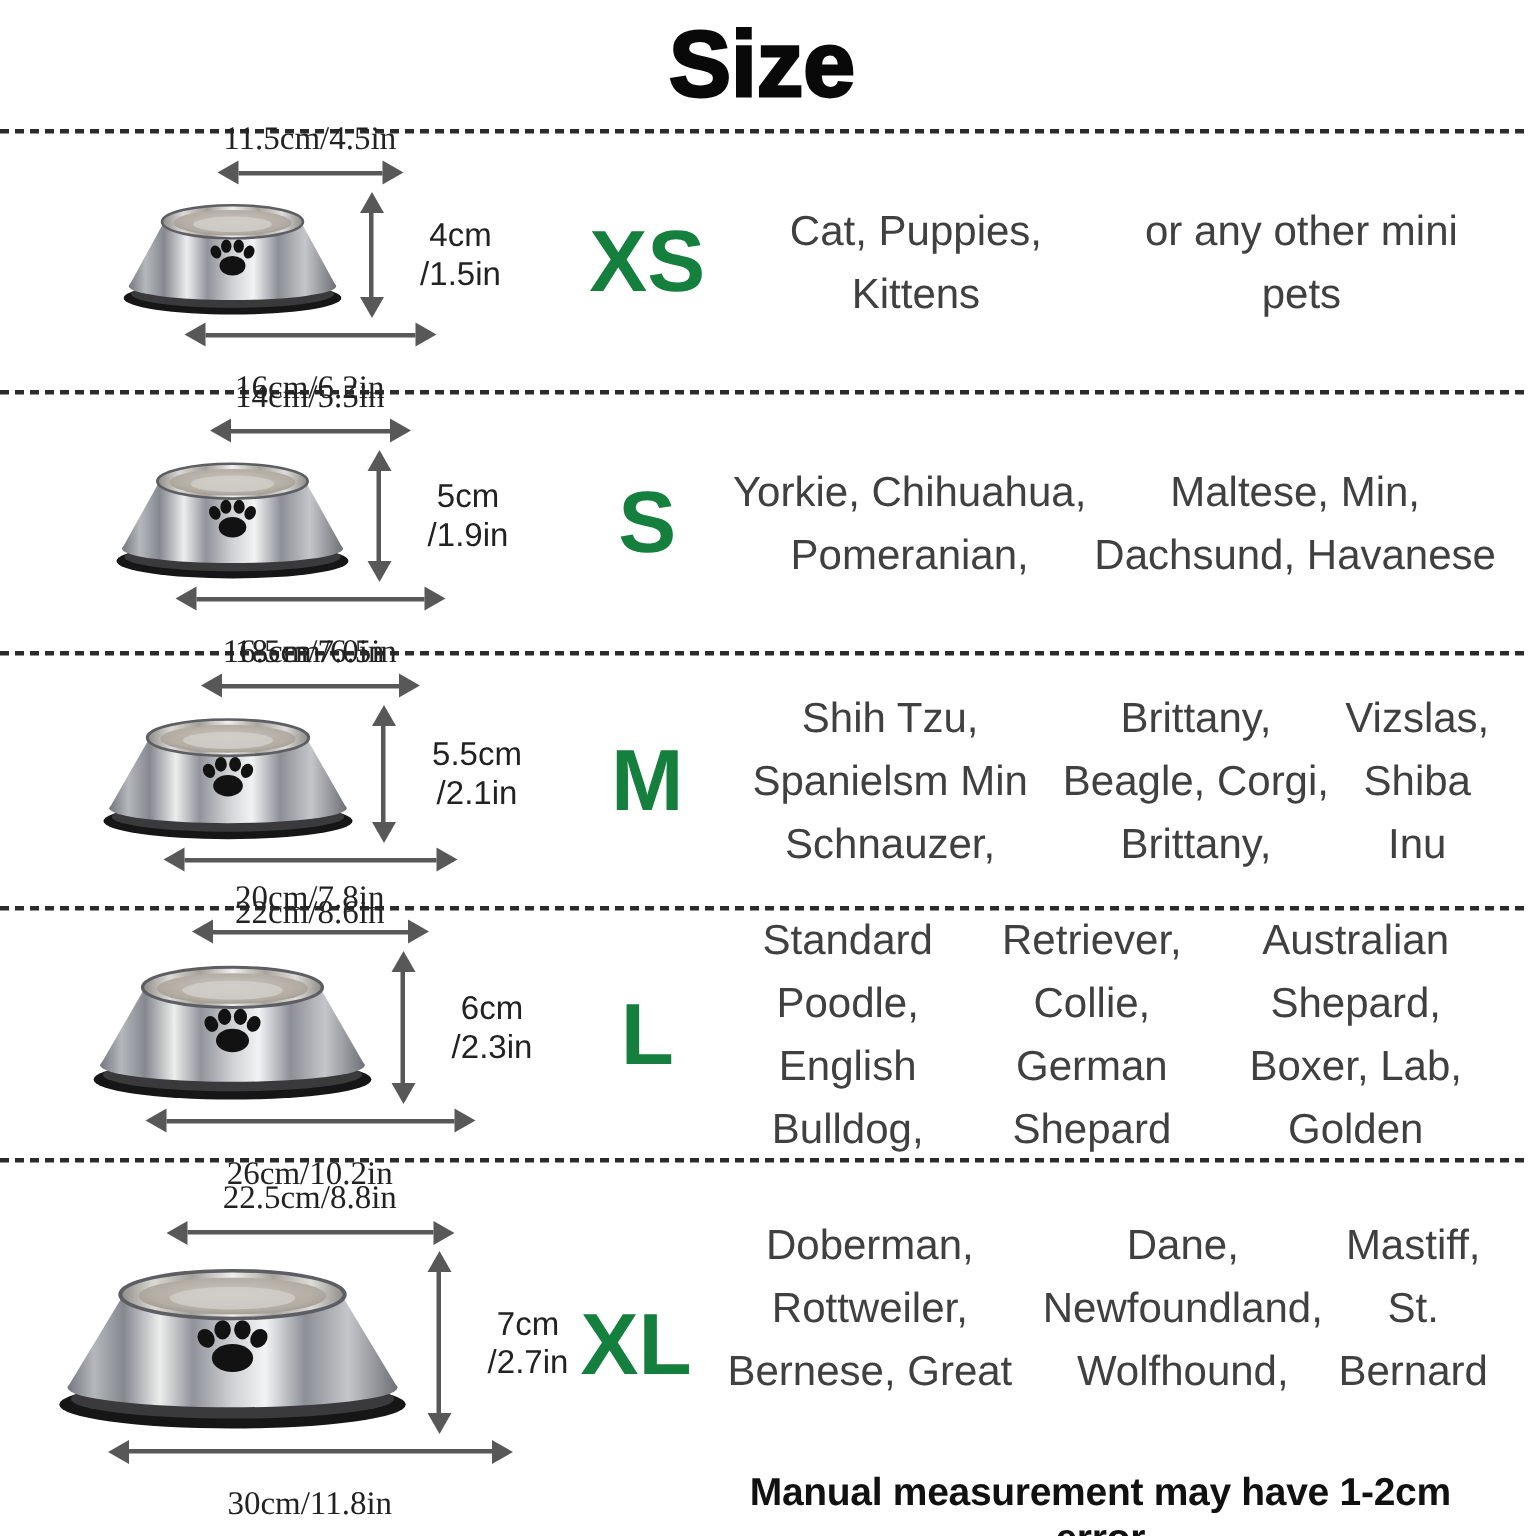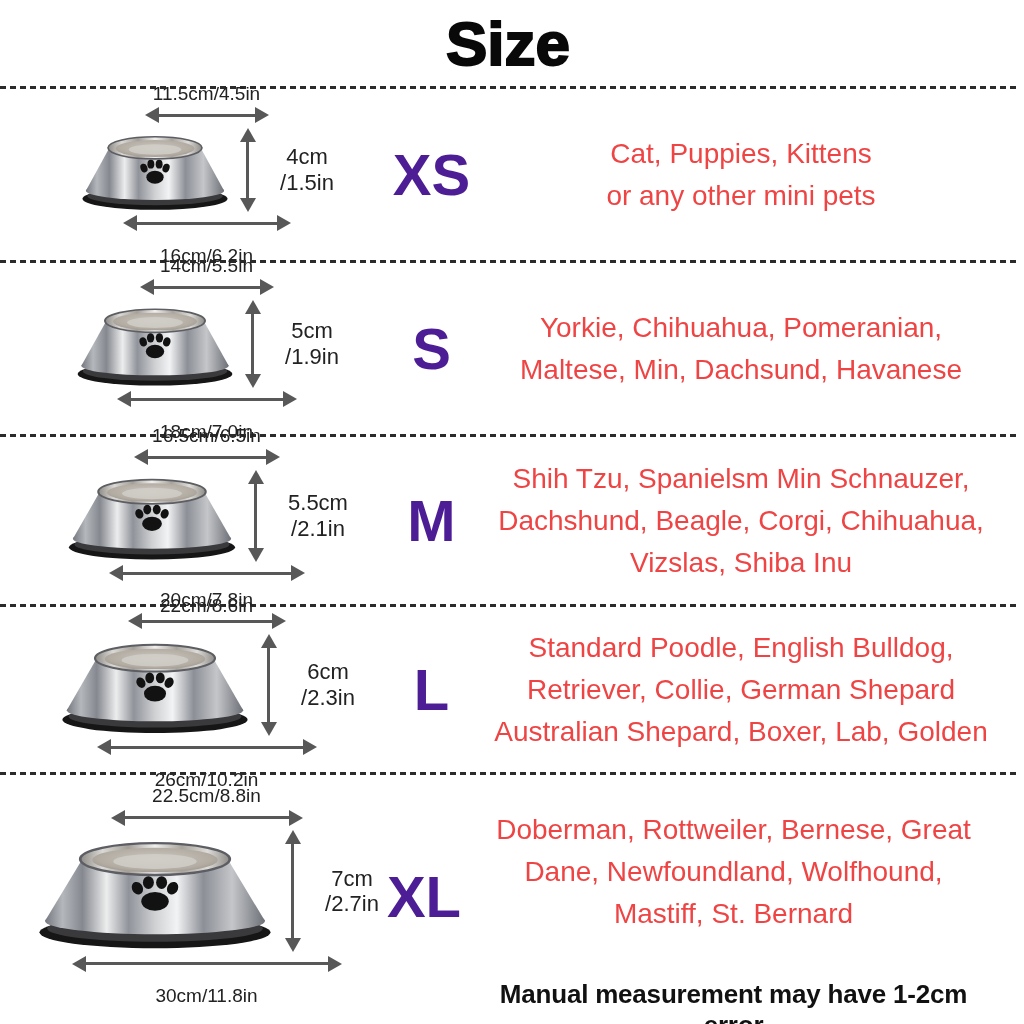--- a/index.html
+++ b/index.html
@@ -16,21 +16,21 @@
   
   .row{display:flex;align-items:center;padding-left:34px;box-sizing:border-box;}
   .row-xs{height:171px;}
   .row-s{height:171px;}
   .row-m{height:167px;}
   .row-l{height:165px;}
   .row-xl{height:246px;align-items:flex-start;padding-top:10px;}
 
   
   .diagram{width:345px;flex:0 0 345px;display:flex;flex-direction:column;align-items:center;}
-  .dim{font-size:19px;color:#222;}
+  .dim{font-size:22px;color:#222;font-family:Liberation Serif, serif;}
   .dim-top{margin-bottom:2px;}
   .dim-bottom{margin-top:13px;}
   .dim-side{font-size:22px;color:#222;line-height:1.15;text-align:center;}
 
   
   .h-arrow{display:flex;align-items:center;height:17px;}
   .h-arrow::before{content:"";border-top:8px solid transparent;border-bottom:8px solid transparent;border-right:14px solid #585858;}
   .h-arrow::after{content:"";border-top:8px solid transparent;border-bottom:8px solid transparent;border-left:14px solid #585858;}
   .shaft{flex:1;height:3px;background:#585858;}
   .top-arrow{margin-bottom:3px;}
@@ -44,26 +44,26 @@
   .side{display:flex;align-items:center;margin-left:8px;gap:24px;}
 
   
   .b-xs .bowl{width:152px;height:86px;}  .b-xs .top-arrow{width:124px;}  .b-xs .bottom-arrow{width:168px;} .b-xs .v-arrow{height:84px;}
   .b-s  .bowl{width:162px;height:90px;}  .b-s  .top-arrow{width:134px;}  .b-s  .bottom-arrow{width:180px;} .b-s  .v-arrow{height:88px;}
   .b-m  .bowl{width:174px;height:94px;}  .b-m  .top-arrow{width:146px;}  .b-m  .bottom-arrow{width:196px;} .b-m  .v-arrow{height:92px;}
   .b-l  .bowl{width:194px;height:104px;} .b-l  .top-arrow{width:158px;}  .b-l  .bottom-arrow{width:220px;} .b-l  .v-arrow{height:102px;}
   .b-xl .bowl{width:242px;height:124px;} .b-xl .top-arrow{width:192px;}  .b-xl .bottom-arrow{width:270px;} .b-xl .v-arrow{height:122px;}
 
   
-  .letter{width:105px;flex:0 0 105px;text-align:center;font-size:58px;font-weight:700;color:#4c1d95;}
+  .letter{width:105px;flex:0 0 105px;text-align:center;font-size:58px;font-weight:700;color:#15803d;}
   .row-xl .letter{margin-top:78px;width:90px;flex-basis:90px;}
 
   
   .rightcol{flex:1;display:flex;flex-direction:column;align-items:center;justify-content:center;padding-right:18px;}
-  .breeds{display:flex;flex-direction:column;align-items:center;justify-content:center;font-size:28px;line-height:1.5;color:#ef4444;text-align:center;}
+  .breeds{display:flex;flex-direction:row;align-items:center;justify-content:center;font-size:28px;line-height:1.5;color:#404040;text-align:center;}
   .row-xl .rightcol{margin-top:24px;}
 
   
   .note{margin-top:44px;font-size:26px;font-weight:700;color:#111;text-align:center;letter-spacing:-0.2px;}
 
   .hidden-defs{position:absolute;width:0;height:0;overflow:hidden;}
 </style>
 </head>
 <body>
 
@@ -213,21 +213,21 @@
       </div>
       <div class="h-arrow bottom-arrow">
           <span class="shaft"></span>
         </div>
       <div class="dim dim-bottom">22cm/8.6in</div>
     </div>
     <div class="letter">M</div>
     <div class="rightcol">
       <div class="breeds">
         <div>Shih Tzu, Spanielsm Min Schnauzer,</div>
-        <div>Dachshund, Beagle, Corgi, Chihuahua,</div>
+        <div>Brittany, Beagle, Corgi, Brittany,</div>
         <div>Vizslas, Shiba Inu</div>
       </div>
     </div>
   </div>
   <div class="sep"></div>
 
   <div class="row row-l">
     <div class="diagram b-l">
       <div class="dim dim-top">20cm/7.8in</div>
       <div class="h-arrow top-arrow">

